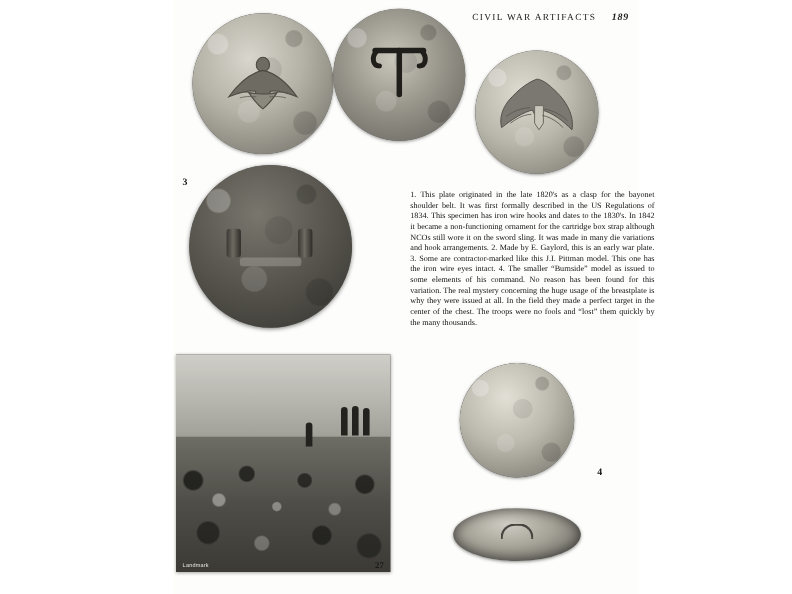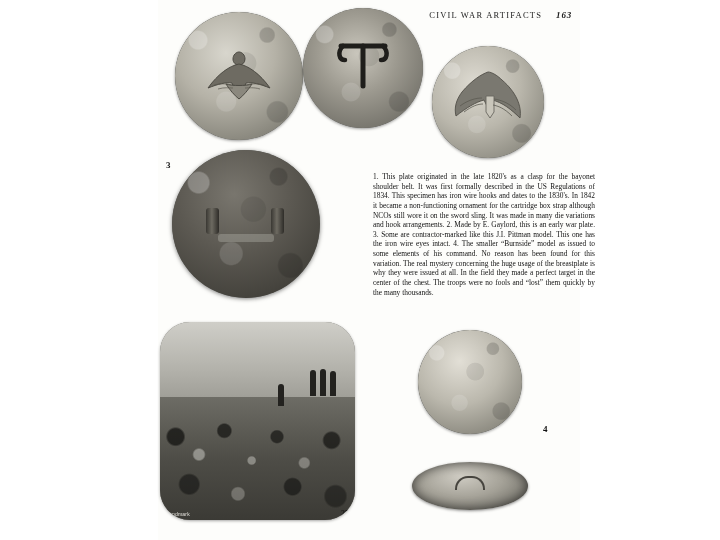--- a/index.html
+++ b/index.html
@@ -191,21 +191,20 @@
   
   .photo {
     position: absolute;
     left: 160px;
     top: 322px;
     width: 195px;
     height: 198px;
     background: #6f6e68;
     overflow: hidden;
     box-shadow: 0 1px 3px rgba(0,0,0,.35);
-    border-radius: 30px;
   }
   .photo .sky {
     position: absolute;
     left: 0; top: 0; width: 100%; height: 42%;
     background: linear-gradient(180deg, #cfcec8 0%, #b4b3ac 55%, #9b9a93 100%);
   }
   .photo .ground {
     position: absolute;
     left: 0; top: 38%; width: 100%; height: 62%;
     background: linear-gradient(180deg, #6d6c65 0%, #4e4d47 50%, #3b3a35 100%);
@@ -253,21 +252,21 @@
   }
 </style>
 </head>
 <body>
 
 <div class="page">
 
   <div class="scan"></div>
 
   <div class="header">
-    <span class="title-txt">CIVIL WAR ARTIFACTS</span><span class="pagenum">163</span>
+    <span class="title-txt">CIVIL WAR ARTIFACTS</span><span class="pagenum">189</span>
   </div>
 
   <div class="disc" id="plate1">
     <div class="disc-inner"></div>
     <div class="grain"></div>
     <svg class="eagle" viewBox="0 0 86 72">
       <g fill="#6e6b62" stroke="#4c4a43" stroke-width="1">
         <path d="M43 12 C40 12 37 15 37 19 C37 23 40 25 43 25 C46 25 49 23 49 19 C49 15 46 12 43 12 Z"></path>
         <path d="M43 24 C33 26 22 34 12 48 C22 44 30 42 36 43 C38 48 40 54 43 58 C46 54 48 48 50 43 C56 42 64 44 74 48 C64 34 53 26 43 24 Z"></path>
         <path d="M30 44 C34 50 38 55 43 59 C48 55 52 50 56 44 C50 46 36 46 30 44 Z" fill="#8b887e"></path>

